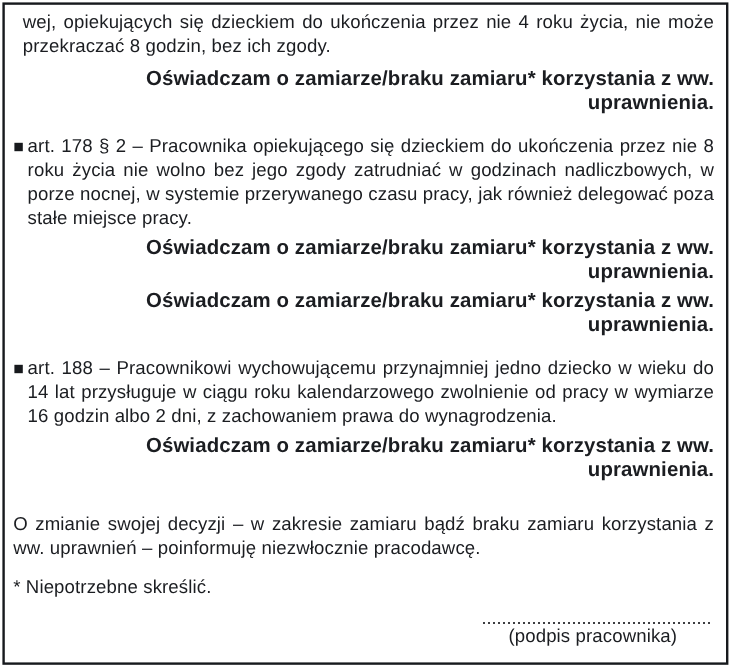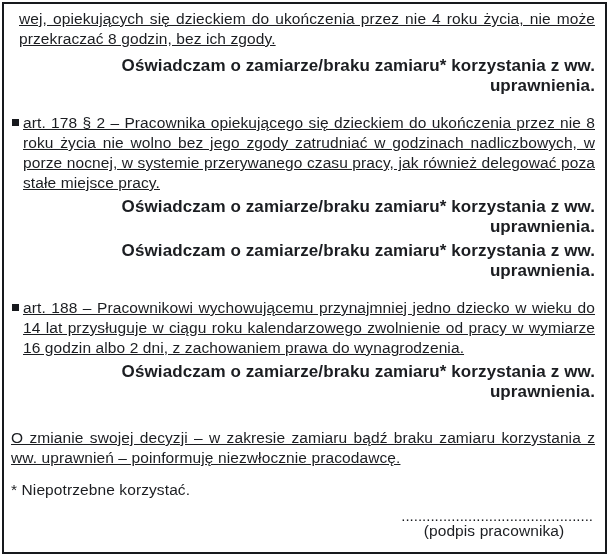--- a/index.html
+++ b/index.html
@@ -26,21 +26,20 @@
     border: 2px solid #17191d;
     padding: 5px 10px 0 7px;
     background: #ffffff;
   }
   .para {
     margin: 0;
     font-size: 15.5px;
     line-height: 20px;
     text-align: justify;
     letter-spacing: 0.1px;
-    text-decoration: underline;
   }
   .cont {
     margin-left: 8px;
   }
   .decl {
     margin: 4px 0 0 30px;
     font-size: 17px;
     line-height: 20px;
     font-weight: bold;
     letter-spacing: 0.1px;
@@ -121,20 +120,20 @@
     <span class="bullet"></span>
     <p class="para"><span>art. 188 – Pracownikowi wychowującemu przynajmniej jedno dziecko w wieku do 14 lat przysługuje w ciągu roku kalendarzowego zwolnienie od pracy w wymiarze 16 godzin albo 2 dni, z zachowaniem prawa do wynagrodzenia.</span><sup class="supref"></sup><span></span></p>
   </div>
 
   <p class="decl">Oświadczam o zamiarze/braku zamiaru* korzystania z ww. uprawnienia.</p>
 
   <div class="closing">
     <p class="para">O zmianie swojej decyzji – w zakresie zamiaru bądź braku zamiaru korzystania z ww. uprawnień – poinformuję niezwłocznie pracodawcę.</p>
   </div>
 
-  <p class="footnote">* Niepotrzebne korzystać.</p>
+  <p class="footnote">* Niepotrzebne skreślić.</p>
 
   <div class="signature">
     <div class="sig-dots">..............................................</div>
     <div class="sig-label">(podpis pracownika)</div>
   </div>
 
 </div>
 
 </body></html>

